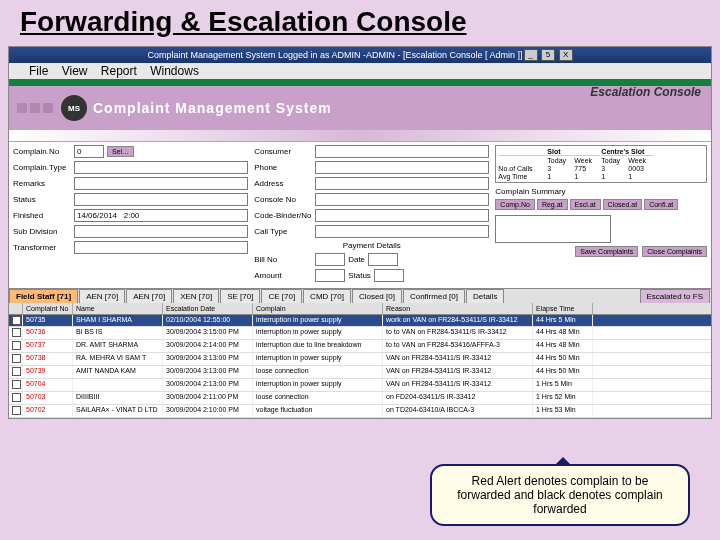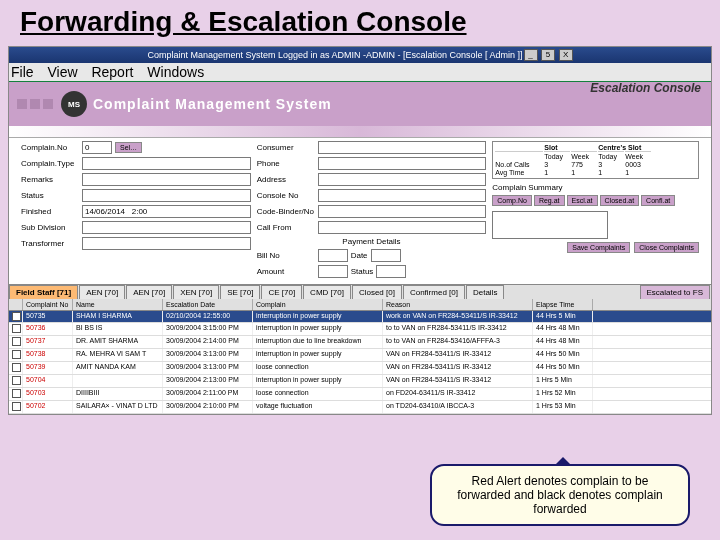--- a/index.html
+++ b/index.html
@@ -1,31 +1,31 @@
 <!DOCTYPE html>
 <html><head>
 <meta charset="utf-8">
 <style>
 *{box-sizing:border-box;margin:0;padding:0;font-family:Arial,sans-serif}
 body{width:720px;height:540px;background:#e8d0e8;position:relative;overflow:hidden}
 .slide-title{font-size:28px;font-weight:bold;color:#000;text-decoration:underline;padding:6px 20px 8px}
 .app-window{margin:0 8px;background:#fff;border:1px solid #888;font-size:9px}
 .titlebar{background:linear-gradient(#2a4b8d,#1a3570);color:#fff;padding:2px 4px;display:flex;justify-content:center;align-items:center;font-size:9px}
 .titlebar-btns span{display:inline-block;width:14px;height:12px;background:#ccc;border:1px solid #555;margin-left:1px;text-align:center;line-height:10px;color:#000;font-size:8px}
-.menubar{background:#e8e8e8;padding:1px 2px;font-size:14px;border-bottom:1px solid #15803d}
+.menubar{background:#e8e8e8;padding:1px 20px;font-size:12px;border-bottom:7px solid #15803d}
 .menubar span{margin-right:10px}
 .banner{background:#c9a0c9;height:44px;display:flex;align-items:center;padding:0 8px;position:relative}
 .banner-left{display:flex;gap:3px}
 .banner-left i{width:10px;height:10px;background:#b088b0;display:inline-block}
 .logo{width:26px;height:26px;border-radius:50%;background:#333;color:#fff;display:flex;align-items:center;justify-content:center;font-size:8px;margin-left:8px;font-weight:bold}
 .banner-title{color:#fff;font-style:italic;font-size:14px;letter-spacing:1px;margin-left:6px}
 .banner-title b{font-style:normal}
 .banner-sub{position:absolute;right:10px;top:-1px;color:#333;font-style:italic;font-size:12px;font-weight:bold}
 .stripe{height:12px;background:linear-gradient(to right,#fff,#d8b8d8,#fff);border-bottom:1px solid #aaa}
-.form-area{display:flex;padding:3px 12px;gap:6px;font-size:8px}
+.form-area{display:flex;padding:3px 4px;gap:6px;font-size:8px}
 .col{flex:1}
 .row{display:flex;align-items:center;margin-bottom:3px;gap:3px}
 .lbl{width:58px;white-space:nowrap}
 .inp{border:1px solid #7a7a7a;height:13px;background:#fff;flex:1;padding:0 2px;font-size:8px}
 .inp.sm{width:30px;flex:none}
 .btn{background:#c9a0c9;border:1px solid #888;padding:1px 4px;font-size:7px;cursor:pointer}
 .stats-box{border:1px solid #888;padding:2px}
 .stats-grid{display:grid;grid-template-columns:48px 26px 26px 26px 26px;font-size:7px;gap:1px}
 .stats-grid div{white-space:nowrap}
 .stats-hdr{font-weight:bold;border-bottom:1px solid #ccc}
@@ -136,21 +136,21 @@
         </div>
       <div class="row">
           <span class="lbl">Console No</span>
           <input class="inp" style="">
         </div>
       <div class="row">
           <span class="lbl">Code-Binder/No</span>
           <input class="inp" style="">
         </div>
       <div class="row">
-          <span class="lbl">Call From</span>
+          <span class="lbl">Call Type</span>
           <input class="inp" style="">
         </div>
       <div class="row" style="justify-content:center">
           <span>Payment Details</span>
         </div>
       <div class="row">
           <span class="lbl">Bill No</span>
           <input class="inp sm" style="">
           <span>Date</span>
           <input class="inp sm" style="">

